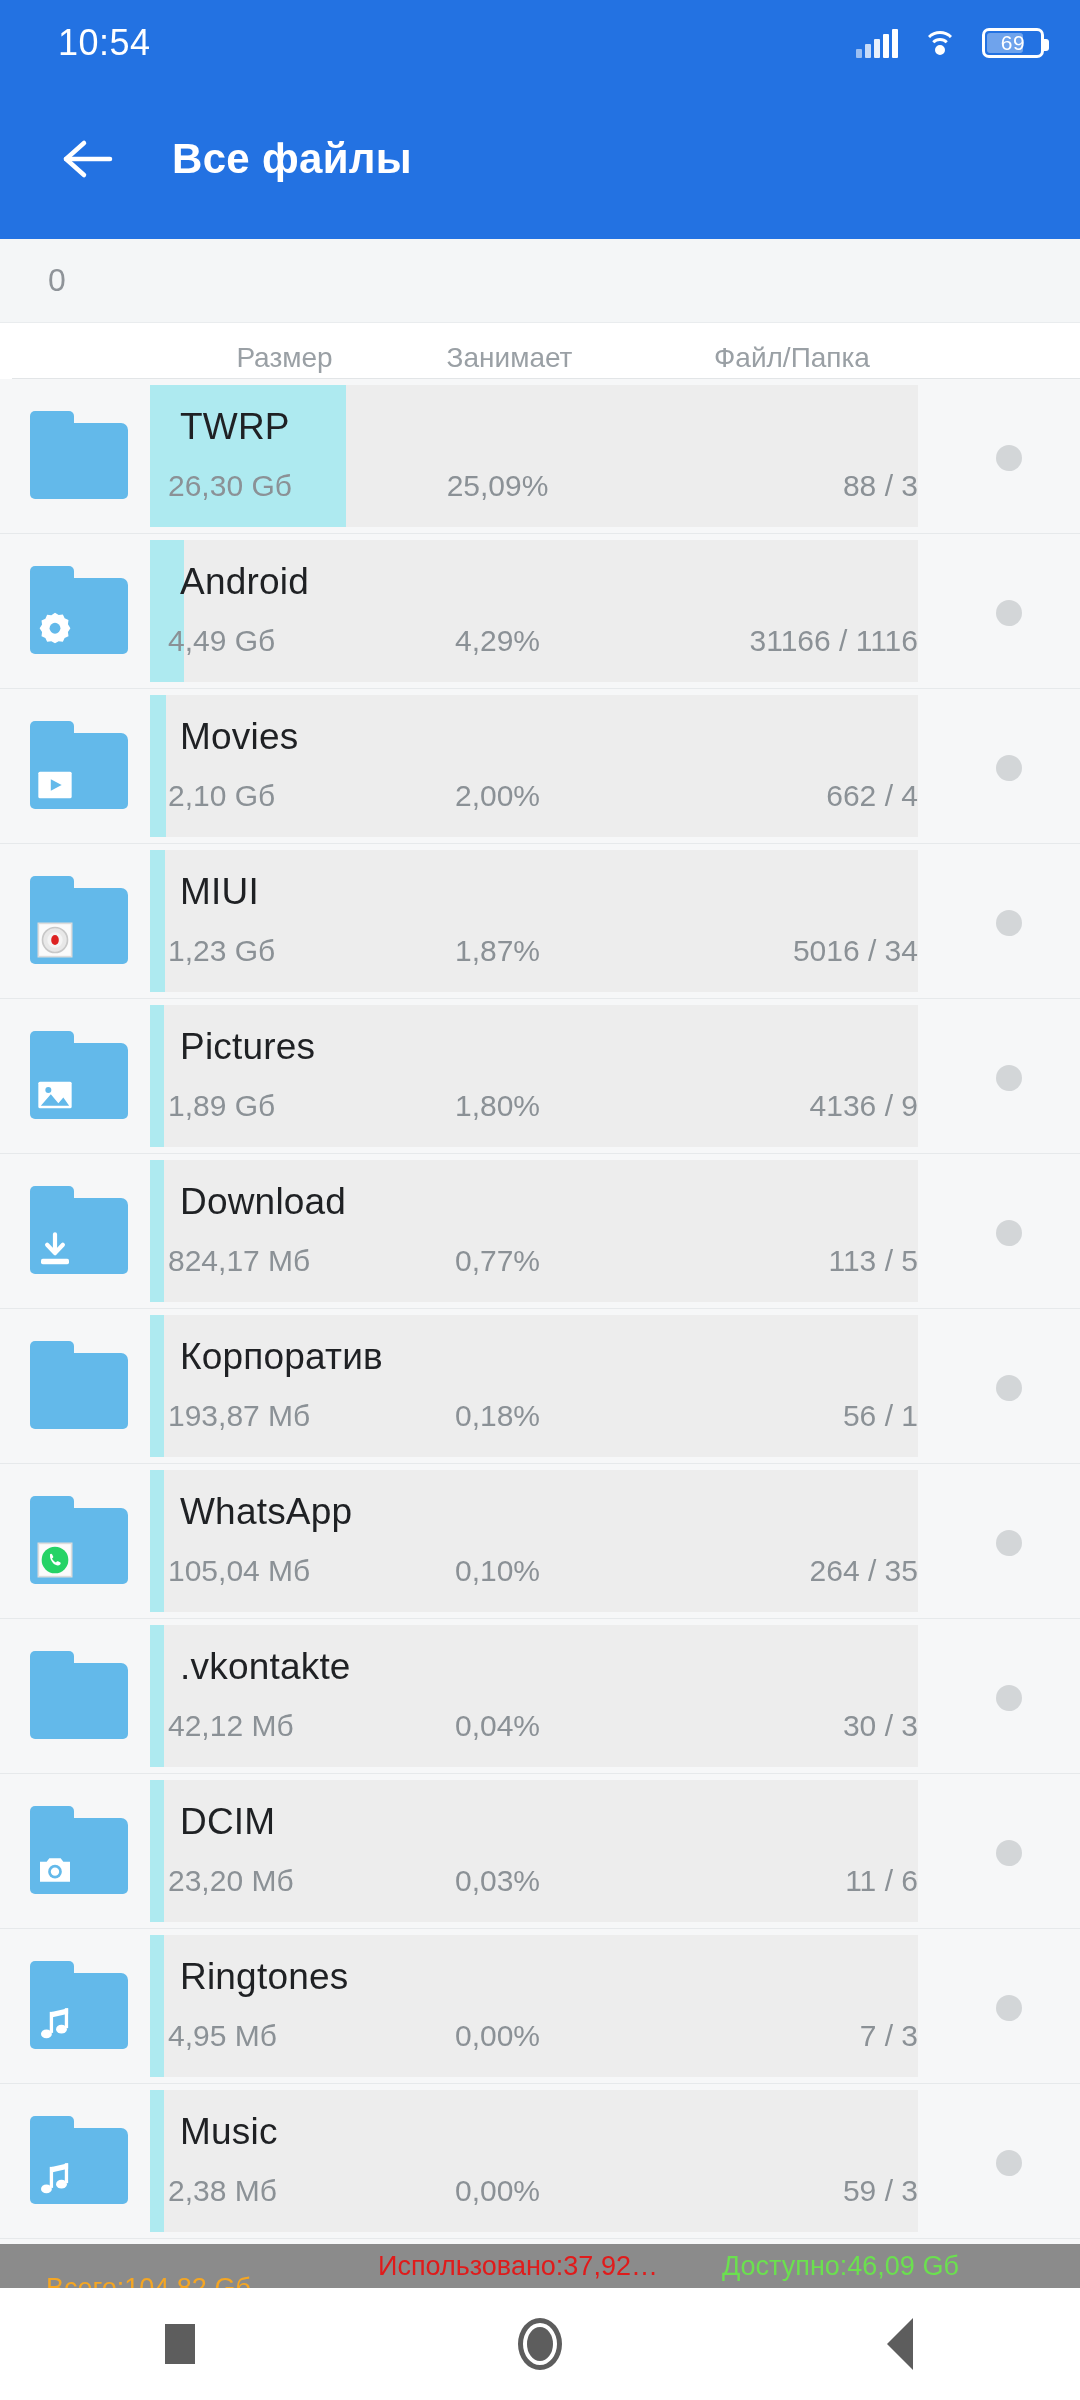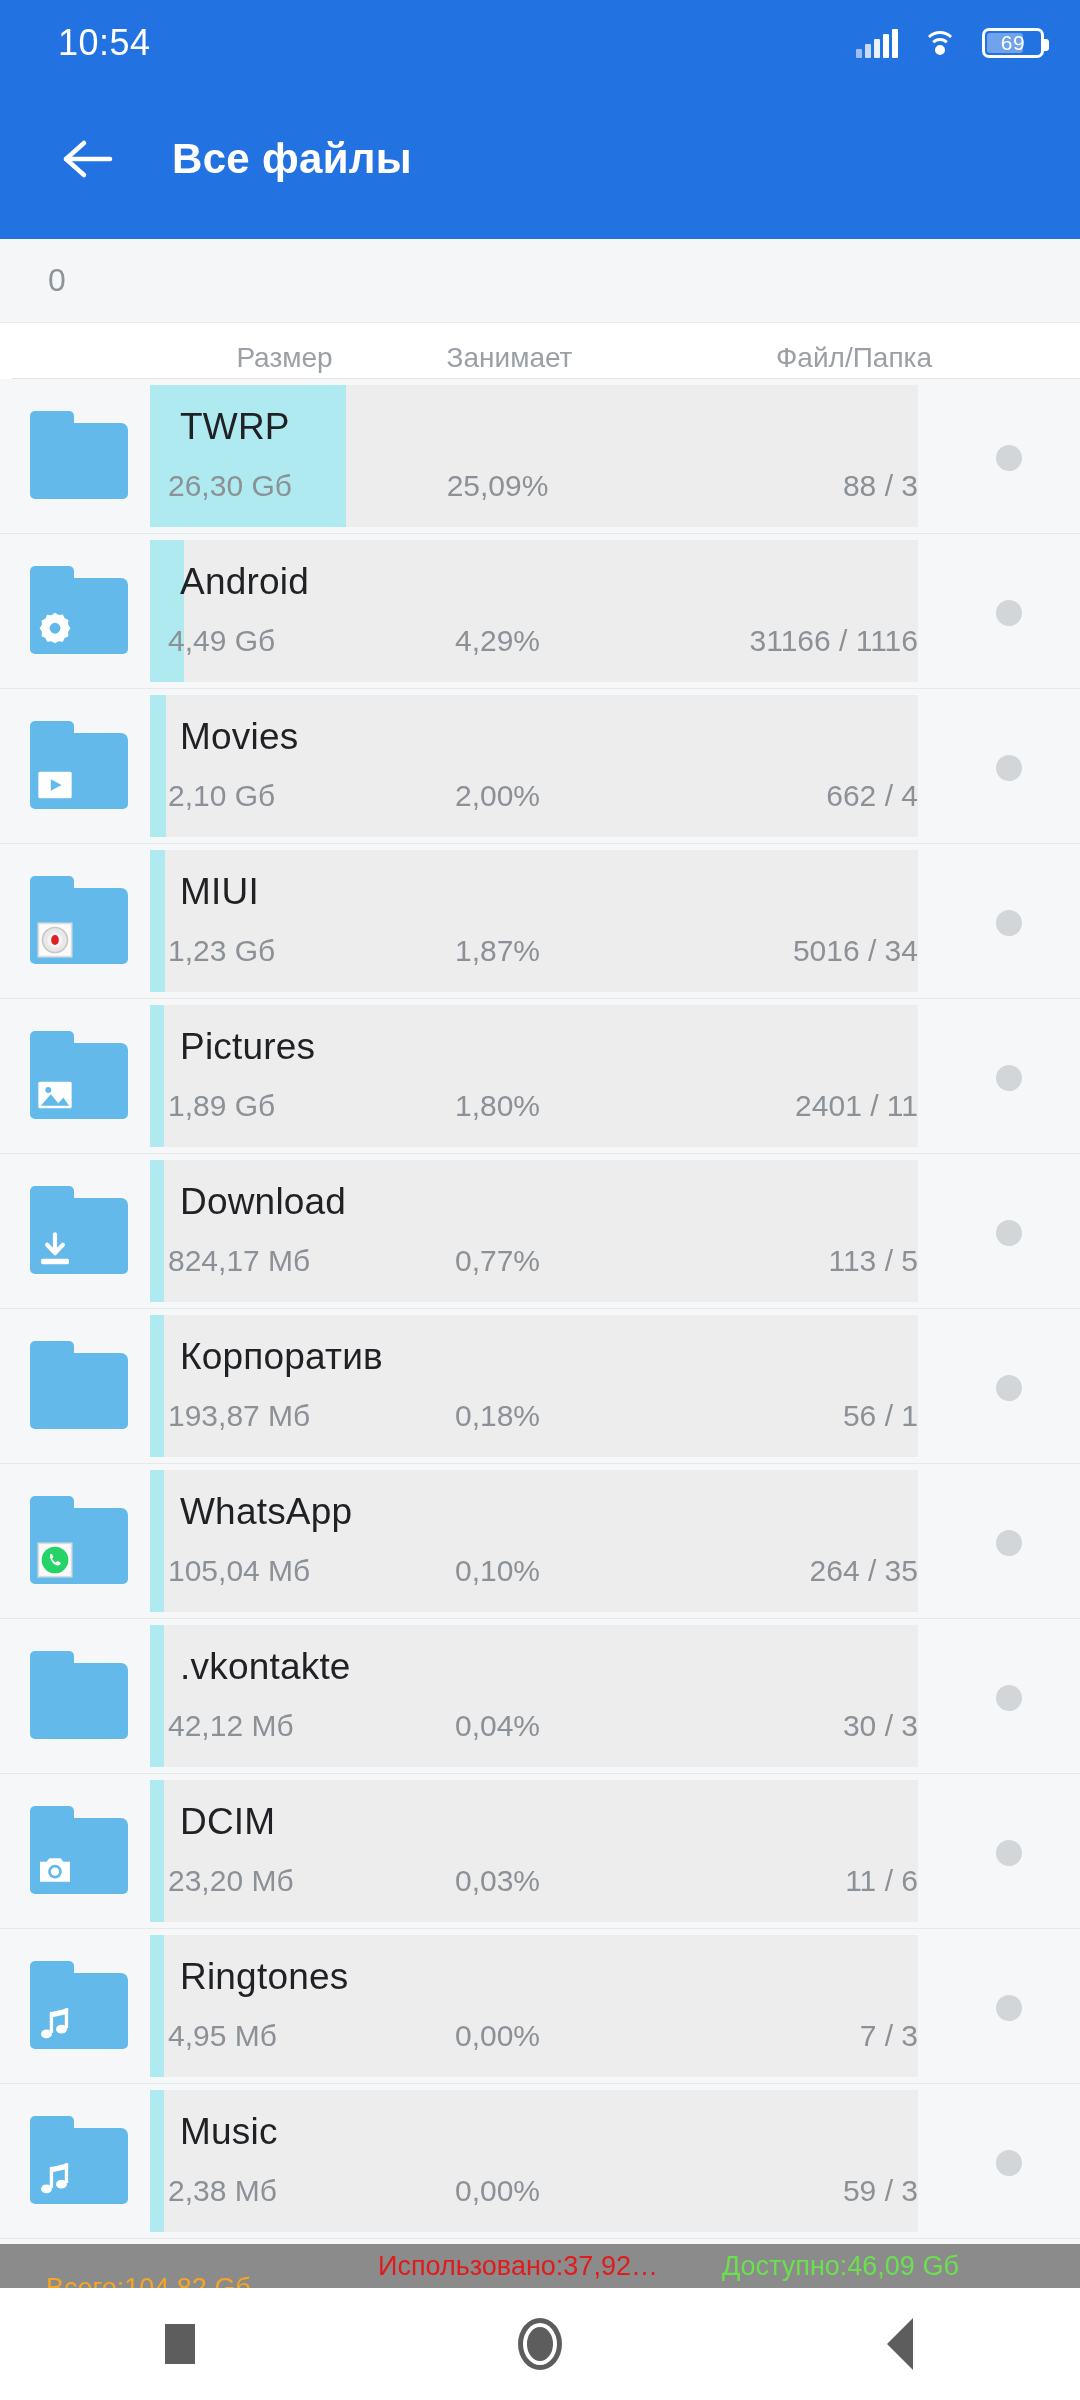--- a/index.html
+++ b/index.html
@@ -60,21 +60,21 @@
     border-bottom:1px solid #e9ecee; }
   .crumb { font-size:32px; color:#8f9499; }
 
   
   .colhead { height:56px; background:#ffffff;
     position:relative; border-bottom:1px solid #e2e5e7;margin-left:12px; }
   .colhead div { position:absolute; bottom:4px;
     font-size:28px; color:#9aa0a5; }
   .ch-size  { left:190px; width:165px; text-align:center; }
   .ch-pct   { left:405px; width:185px; text-align:center; }
-  .ch-count { left:640px; width:280px; text-align:right; }
+  .ch-count { left:640px; width:280px; text-align:center; }
 
   
   .list { position:absolute; top:379px; left:0; width:1080px;
     height:1865px; overflow:hidden; background:#f6f7f8; }
   .row { position:relative; height:155px; width:1080px;
     border-bottom:1px solid #e6e9eb; background:#f6f7f8; }
 
   .ficon { position:absolute; left:30px; top:32px;
     width:98px; height:88px; }
   .folder { position:absolute; inset:0; }
@@ -267,21 +267,21 @@
               <circle cx="8" cy="9" r="1.8" fill="#63B9EA"></circle>
               <path d="M3.5 18.5 L9.5 11.5 L14 17 L17 13.5 L20.5 18.5 Z" fill="#63B9EA"></path>
             </svg>
           </span>
         </div>
         <div class="rowbg"></div>
         <div class="bar" style="width:14px"></div>
         <div class="fname">Pictures</div>
         <div class="fsize">1,89 Gб</div>
         <div class="fpct">1,80%</div>
-        <div class="fcnt">2401 / 11</div>
+        <div class="fcnt">4136 / 9</div>
         <div class="dot"></div>
       </div>
       <div class="row">
         <div class="ficon">
           <div class="folder">
             <div class="tab"></div>
             <div class="body"></div>
           </div>
           <span class="badge">
             <svg width="42" height="42" viewBox="0 0 24 24">

